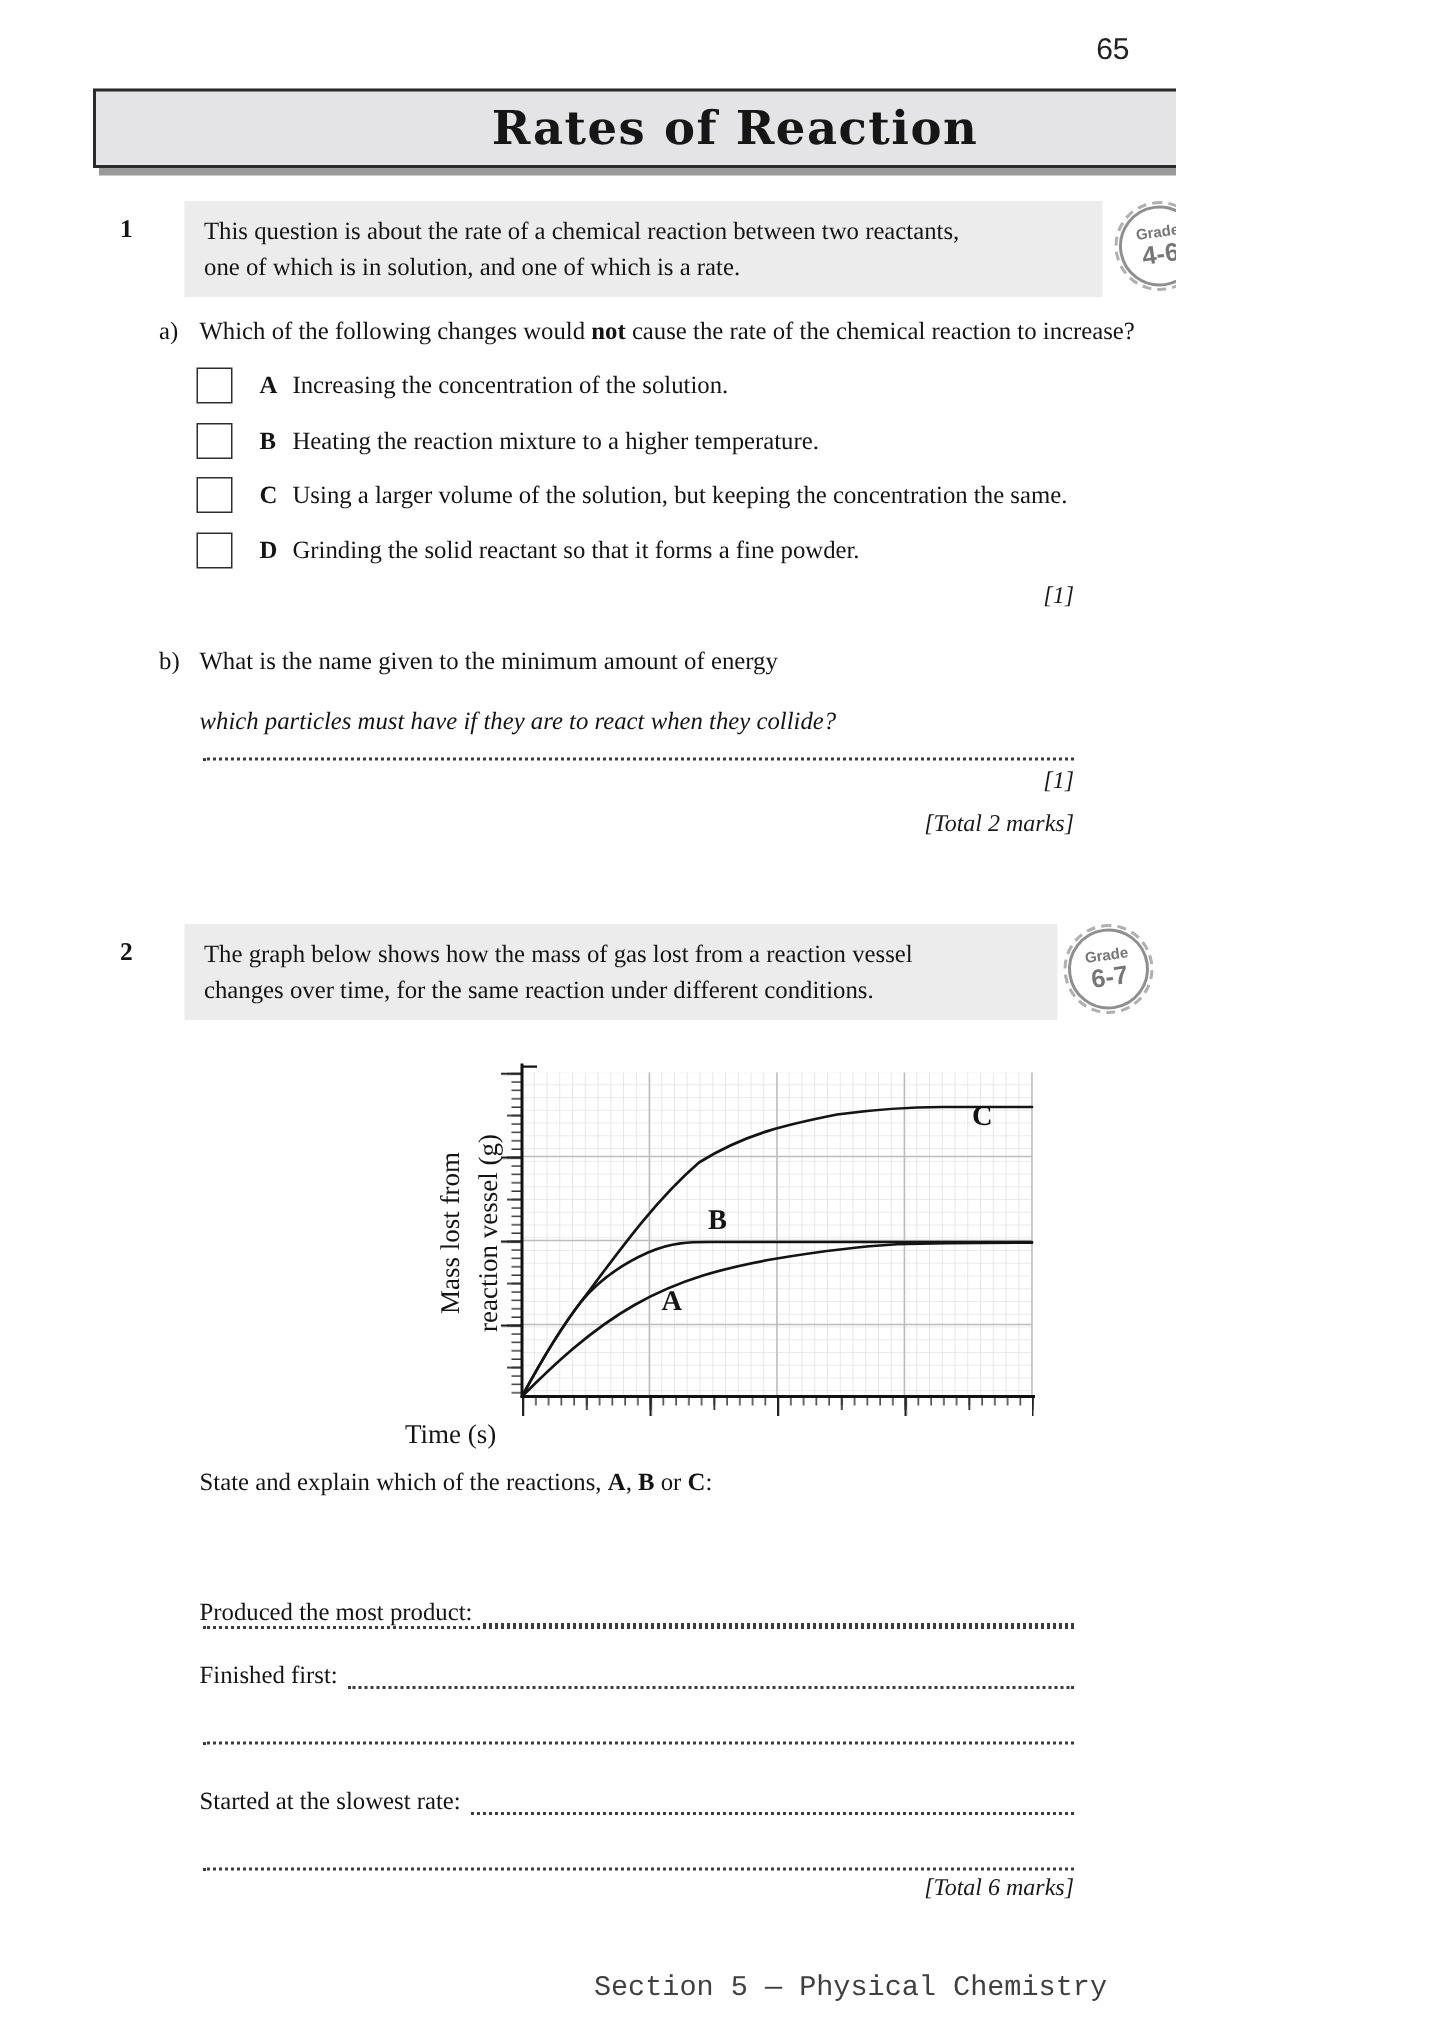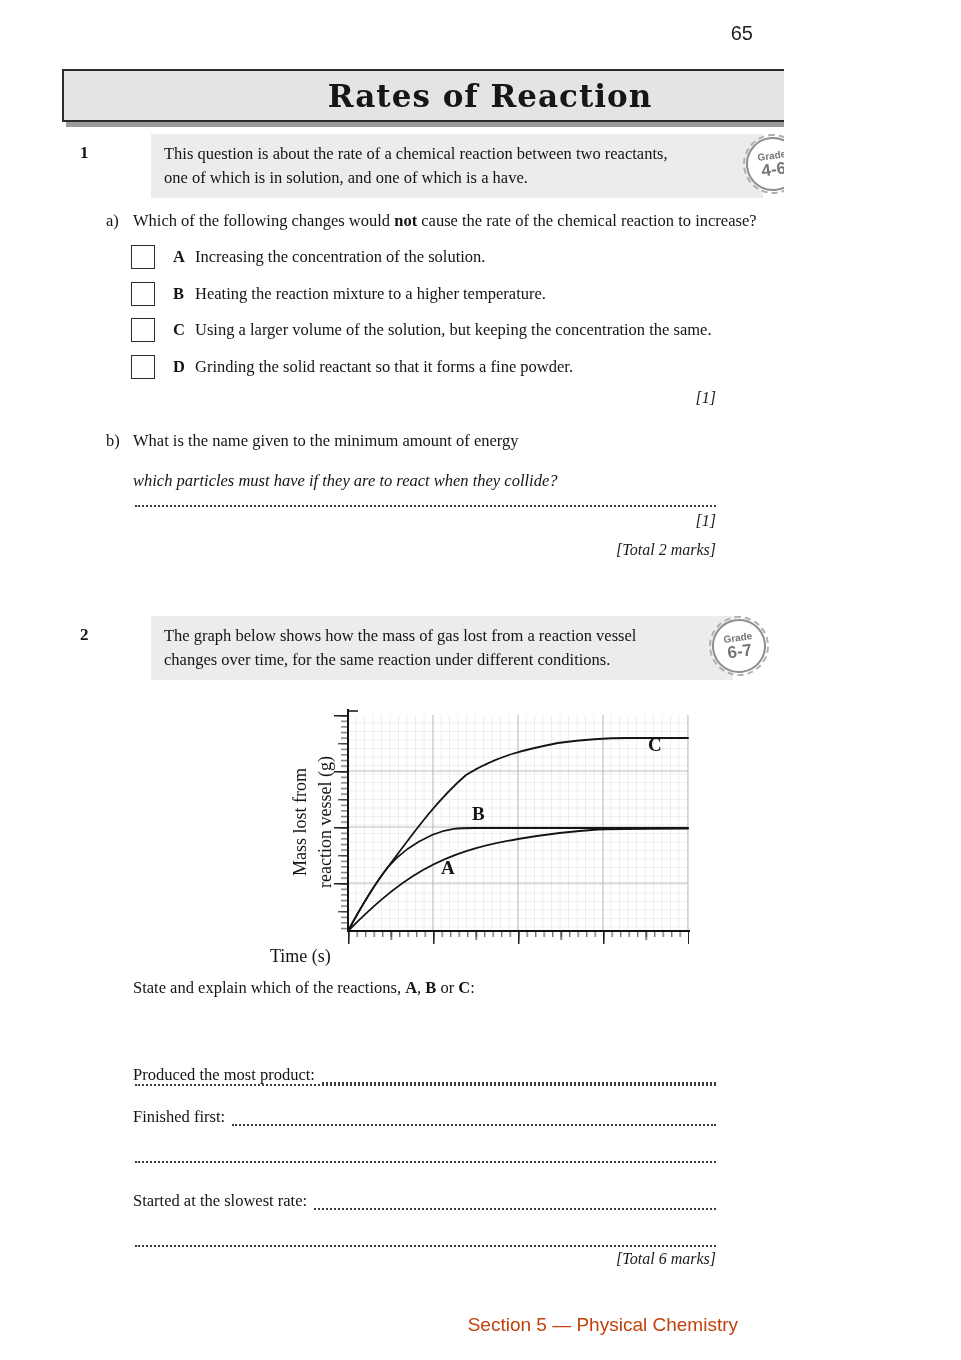--- a/index.html
+++ b/index.html
@@ -1,60 +1,60 @@
 <!DOCTYPE html>
 <html><head>
 <meta charset="utf-8">
 <style>
   html,body{margin:0;padding:0;background:#fff;}
   .page{position:relative;width:784px;height:1360px;background:#ffffff;overflow:hidden;
         font-family:"Liberation Serif",serif;color:#141414;}
   .abs{position:absolute;}
   .page-number{right:31px;top:22px;font-family:"Liberation Sans",sans-serif;font-size:20px;color:#222;}
   .title-box{left:62px;top:59px;width:852px;height:49px;background:#e4e4e6;border:2px solid #2b2b2b;
-             box-shadow:4px 5px 0 #9a9a9a;display:flex;align-items:center;justify-content:center;margin-top:10px;}
+             box-shadow:4px 5px 0 #9a9a9a;display:flex;align-items:center;justify-content:center;}
   .title-text{font-family:"DejaVu Serif",serif;font-weight:bold;font-size:31px;letter-spacing:1px;color:#161616;}
   .q-number{font-weight:bold;font-size:17px;}
-  .q-box{background:#ececec;padding:8px 13px;font-size:16.5px;line-height:24px;margin-left:28px;}
+  .q-box{background:#ececec;padding:8px 13px;font-size:16.5px;line-height:24px;}
   .line{font-size:16.5px;line-height:24px;white-space:nowrap;}
   .bold{font-weight:bold;}
   .badge{width:50px;height:50px;border-radius:50%;border:2px solid #8f8f8f;color:#767676;
          display:flex;flex-direction:column;align-items:center;justify-content:center;
          transform:rotate(-8deg);font-family:"Liberation Sans",sans-serif;background:#fff;}
   .badge::after{content:'';position:absolute;inset:-5px;border:2px dashed #b0b0b0;border-radius:50%;}
   .badge-grade{font-size:10px;font-weight:bold;line-height:10px;margin-top:2px;}
   .badge-range{font-size:17px;font-weight:bold;line-height:18px;}
   .part-row{display:flex;font-size:16.5px;line-height:24px;}
   .part-label{width:27px;}
   .option-row{display:flex;align-items:center;height:24px;font-size:16.5px;}
   .checkbox{width:22px;height:22px;border:1.5px solid #2e2e2e;background:#fff;margin-right:18px;flex:none;}
   .opt-letter{font-weight:bold;width:22px;flex:none;}
   .marks{font-style:italic;font-size:16px;color:#1a1a1a;}
   .dots-full{border-bottom:2px dotted #3c3c3c;height:13px;}
   .ans-row{display:flex;align-items:flex-end;font-size:16.5px;line-height:24px;}
   .ans-dots{flex:1;border-bottom:2px dotted #3c3c3c;margin-left:7px;margin-bottom:3px;height:0;}
   .axis-label{font-size:18px;color:#141414;}
   .curve-label{font-weight:bold;font-size:19px;font-family:"Liberation Serif",serif;}
-  .footer{right:46px;top:1314px;font-family:Liberation Sans, sans-serif;font-size:19px;color:#c2410c;}
+  .footer{right:46px;top:1314px;font-family:Liberation Mono, monospace;font-size:19px;color:#404040;}
 </style>
 </head>
 <body>
 
 <div class="page">
 
   <div class="abs page-number">65</div>
 
   <div class="abs title-box">
     <span class="title-text">Rates of Reaction</span>
   </div>
 
   <div class="abs q-number" style="left:80px;top:143px;">1</div>
   <div class="abs q-box" style="left:123px;top:134px;width:586px;">
     <div class="line">This question is about the rate of a chemical reaction between two reactants,</div>
-    <div class="line">one of which is in solution, and one of which is a have.</div>
+    <div class="line">one of which is in solution, and one of which is a rate.</div>
   </div>
   <div class="abs badge" style="left:746px;top:137px;">
     <span class="badge-grade">Grade</span>
     <span class="badge-range">4-6</span>
   </div>
 
   <div class="abs part-row" style="left:106px;top:209px;">
     <span class="part-label">a)</span>
     <span class="line"><span>Which of the following changes would </span><span class="bold">not</span><span> cause the rate of the chemical reaction to increase?</span></span>
   </div>

